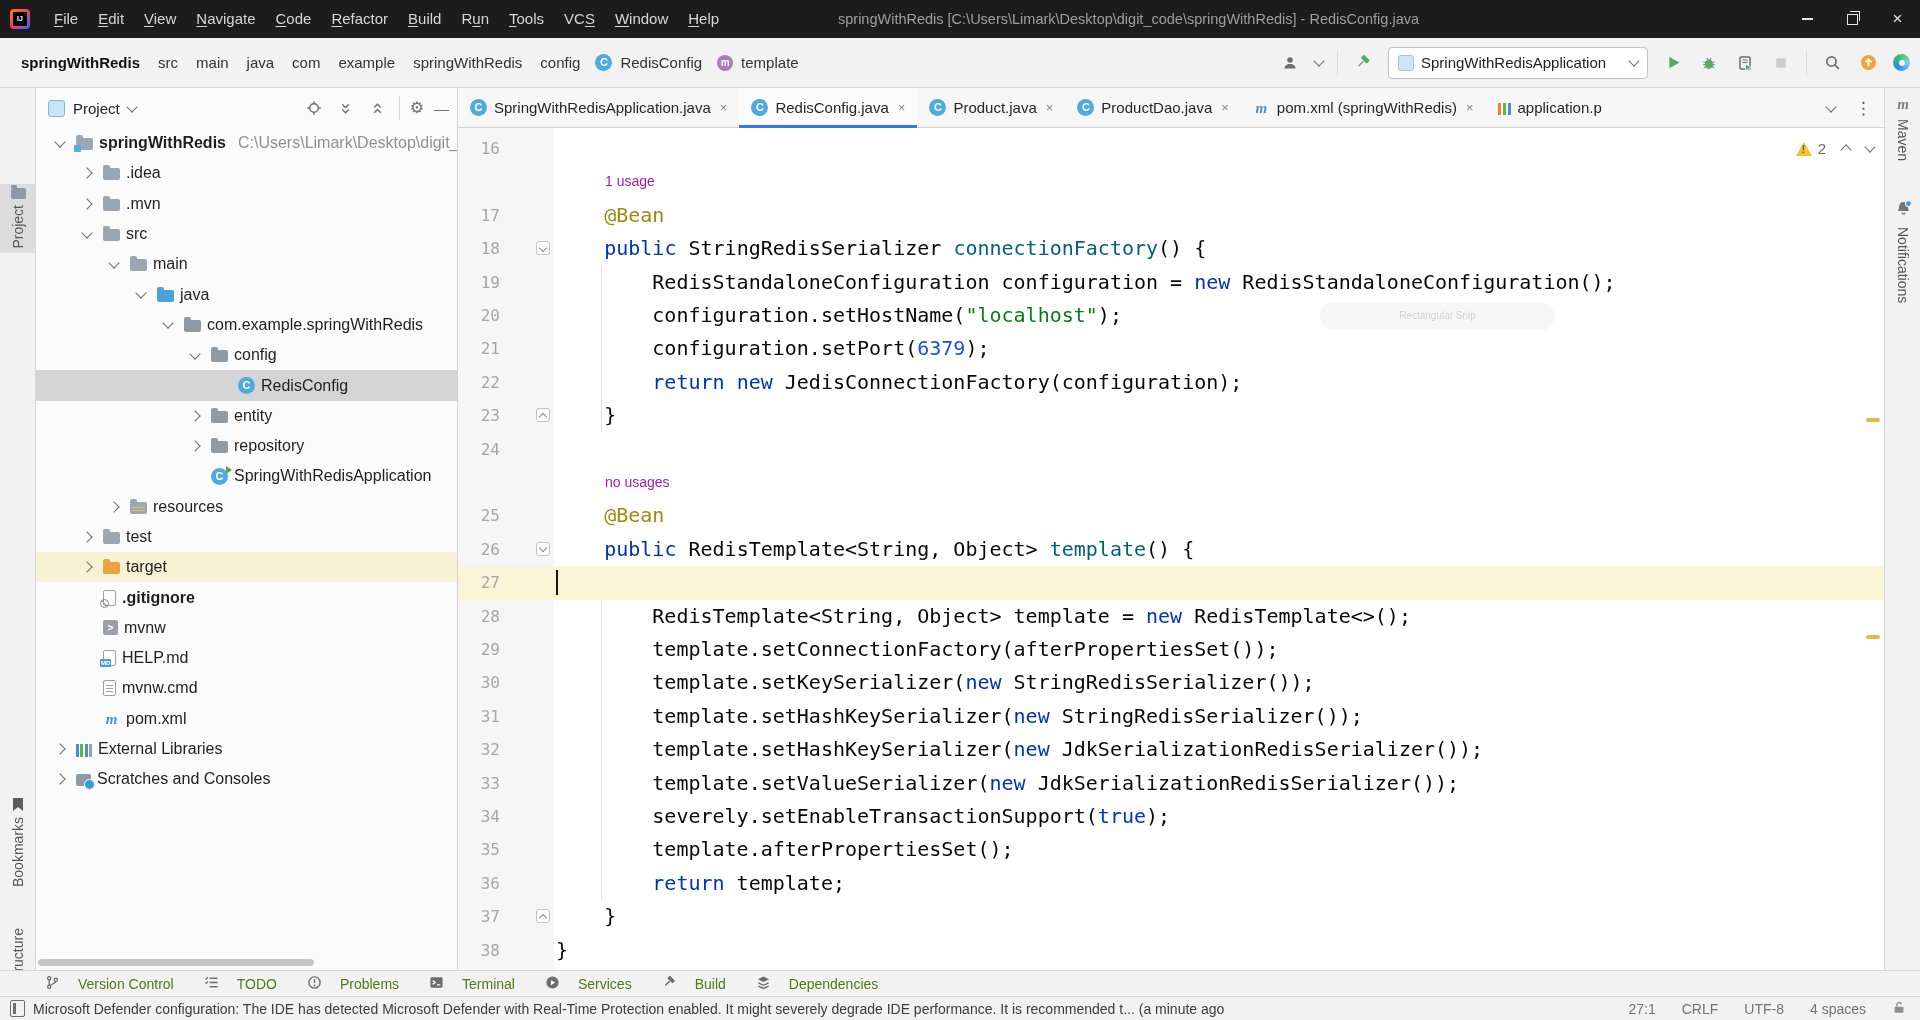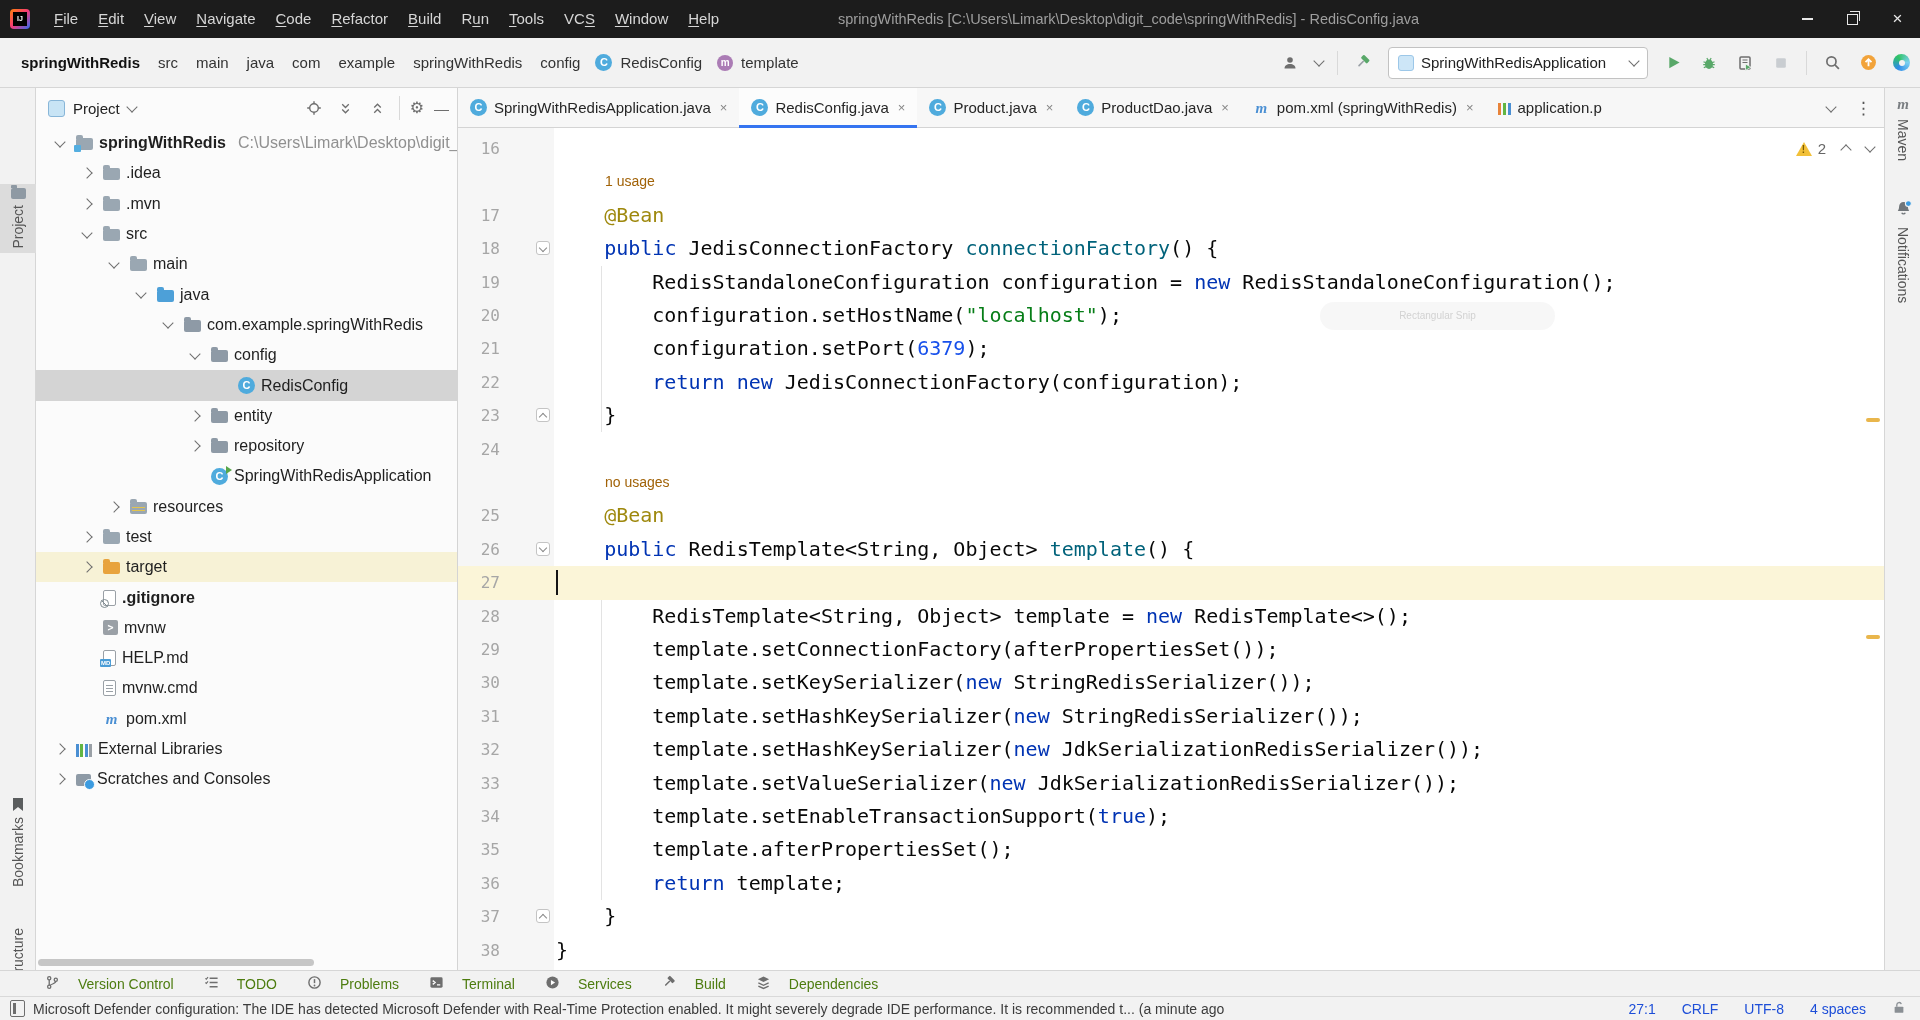--- a/index.html
+++ b/index.html
@@ -136,39 +136,39 @@
          border-radius:3px;box-sizing:border-box;}
   .fchev{display:block;width:5px;height:5px;border-right:1.4px solid #8a8a8a;border-bottom:1.4px solid #8a8a8a;margin:2.5px auto 0;}
   .fchev.d{transform:rotate(45deg);}
   .fchev.u{transform:rotate(-135deg);margin-top:4.5px;}
   .codeln{position:absolute;left:98px;white-space:pre;font:20px/33.4px "DejaVu Sans Mono",monospace;color:#080808;}
   .codeln .k{color:#0033b3;}
   .codeln .a{color:#9e880d;}
   .codeln .d{color:#00627a;}
   .codeln .s{color:#067d17;}
   .codeln .n{color:#1750eb;}
-  .inlay{position:absolute;left:147px;font:14px/33.4px "Liberation Sans",sans-serif;color:#a16207;}
+  .inlay{position:absolute;left:147px;font:14px/33.4px "Liberation Sans",sans-serif;color:#a21caf;}
   .caret{position:absolute;left:98px;top:4px;width:2px;height:25px;background:#151515;}
   .iguide{position:absolute;width:1px;background:#e3e3e3;left:143px;}
   #ghost-snip{position:absolute;left:862px;top:174px;width:235px;height:28px;border-radius:14px;
       background:rgba(246,246,246,0.85);color:#d2d2d2;font-size:10px;text-align:center;line-height:28px;}
   #warn-widget{position:absolute;right:10px;top:12px;display:flex;align-items:center;gap:16px;}
   .warn-tri{width:0;height:0;border-left:8px solid rgba(0,0,0,0);border-right:8px solid rgba(0,0,0,0);
       border-bottom:14px solid #f2c038;position:relative;}
   .warn-tri::after{content:"!";position:absolute;left:-2px;top:1px;font:bold 10px/14px "Liberation Sans",sans-serif;color:#7a5b00;}
   #warn-count{font-size:15px;color:#666;}
   .stripe-mark{position:absolute;right:4px;width:14px;height:4px;border-radius:2px;background:#e9b64c;}
   
   #btoolbar{position:absolute;left:0;right:0;bottom:24px;height:26px;background:#f2f2f2;border-top:1px solid #d6d6d6;
             display:flex;align-items:center;gap:30px;padding-left:45px;box-sizing:border-box;}
   .btool{display:flex;align-items:center;gap:18px;font-size:14px;color:#4d7c0f;}
   #statusbar{position:absolute;left:0;right:0;bottom:0;height:24px;background:#f2f2f2;border-top:1px solid #d9d9d9;
              display:flex;align-items:center;box-sizing:border-box;padding:0 14px 0 10px;}
   #status-msg{font-size:14px;color:#3c3c3c;white-space:nowrap;overflow:hidden;margin-left:8px;flex:1;}
-  #status-right{display:flex;align-items:center;gap:26px;font-size:14px;color:#1d4ed8;}
+  #status-right{display:flex;align-items:center;gap:26px;font-size:14px;color:#737373;}
   .defico{width:13px;height:15px;border:1.3px solid #6e6e6e;border-radius:2px;position:relative;flex:none;}
   .defico::before{content:"";position:absolute;left:2px;top:2px;bottom:2px;width:3px;background:#6e6e6e;}
 </style>
 </head>
 <body>
 <div id="app">
 
 <div id="titlebar">
   <div id="logo"></div>
   <div id="menus">
@@ -533,21 +533,21 @@
           </div>
           <div class="crow" style="top: 70.8px;">
             <span class="lnum">17</span>
             <span class="codeln"><span>    </span><span class="a">@Bean</span></span>
           </div>
           <div class="crow" style="top: 104.2px;">
             <span class="lnum">18</span>
             <span class="foldm">
               <span class="fchev d"></span>
             </span>
-            <span class="codeln"><span>    </span><span class="k">public</span><span> JedisConnectionFactory </span><span class="d">connectionFactory</span><span>() {</span></span>
+            <span class="codeln"><span>    </span><span class="k">public</span><span> StringRedisSerializer </span><span class="d">connectionFactory</span><span>() {</span></span>
           </div>
           <div class="crow" style="top: 137.6px;">
             <span class="lnum">19</span>
             <span class="codeln"><span>        RedisStandaloneConfiguration configuration = </span><span class="k">new</span><span> RedisStandaloneConfiguration();</span></span>
           </div>
           <div class="crow" style="top: 171px;">
             <span class="lnum">20</span>
             <span class="codeln"><span>        configuration.setHostName(</span><span class="s">"localhost"</span><span>);</span></span>
           </div>
           <div class="crow" style="top: 204.4px;">
@@ -607,21 +607,21 @@
           <div class="crow" style="top: 605.2px;">
             <span class="lnum">32</span>
             <span class="codeln"><span>        template.setHashKeySerializer(</span><span class="k">new</span><span> JdkSerializationRedisSerializer());</span></span>
           </div>
           <div class="crow" style="top: 638.6px;">
             <span class="lnum">33</span>
             <span class="codeln"><span>        template.setValueSerializer(</span><span class="k">new</span><span> JdkSerializationRedisSerializer());</span></span>
           </div>
           <div class="crow" style="top: 672px;">
             <span class="lnum">34</span>
-            <span class="codeln"><span>        template.setEnableTransactionSupport(</span><span class="k">true</span><span>);</span></span>
+            <span class="codeln"><span>        severely.setEnableTransactionSupport(</span><span class="k">true</span><span>);</span></span>
           </div>
           <div class="crow" style="top: 705.4px;">
             <span class="lnum">35</span>
             <span class="codeln"><span>        template.afterPropertiesSet();</span></span>
           </div>
           <div class="crow" style="top: 738.8px;">
             <span class="lnum">36</span>
             <span class="codeln"><span>        </span><span class="k">return</span><span> template;</span></span>
           </div>
           <div class="crow" style="top: 772.2px;">

